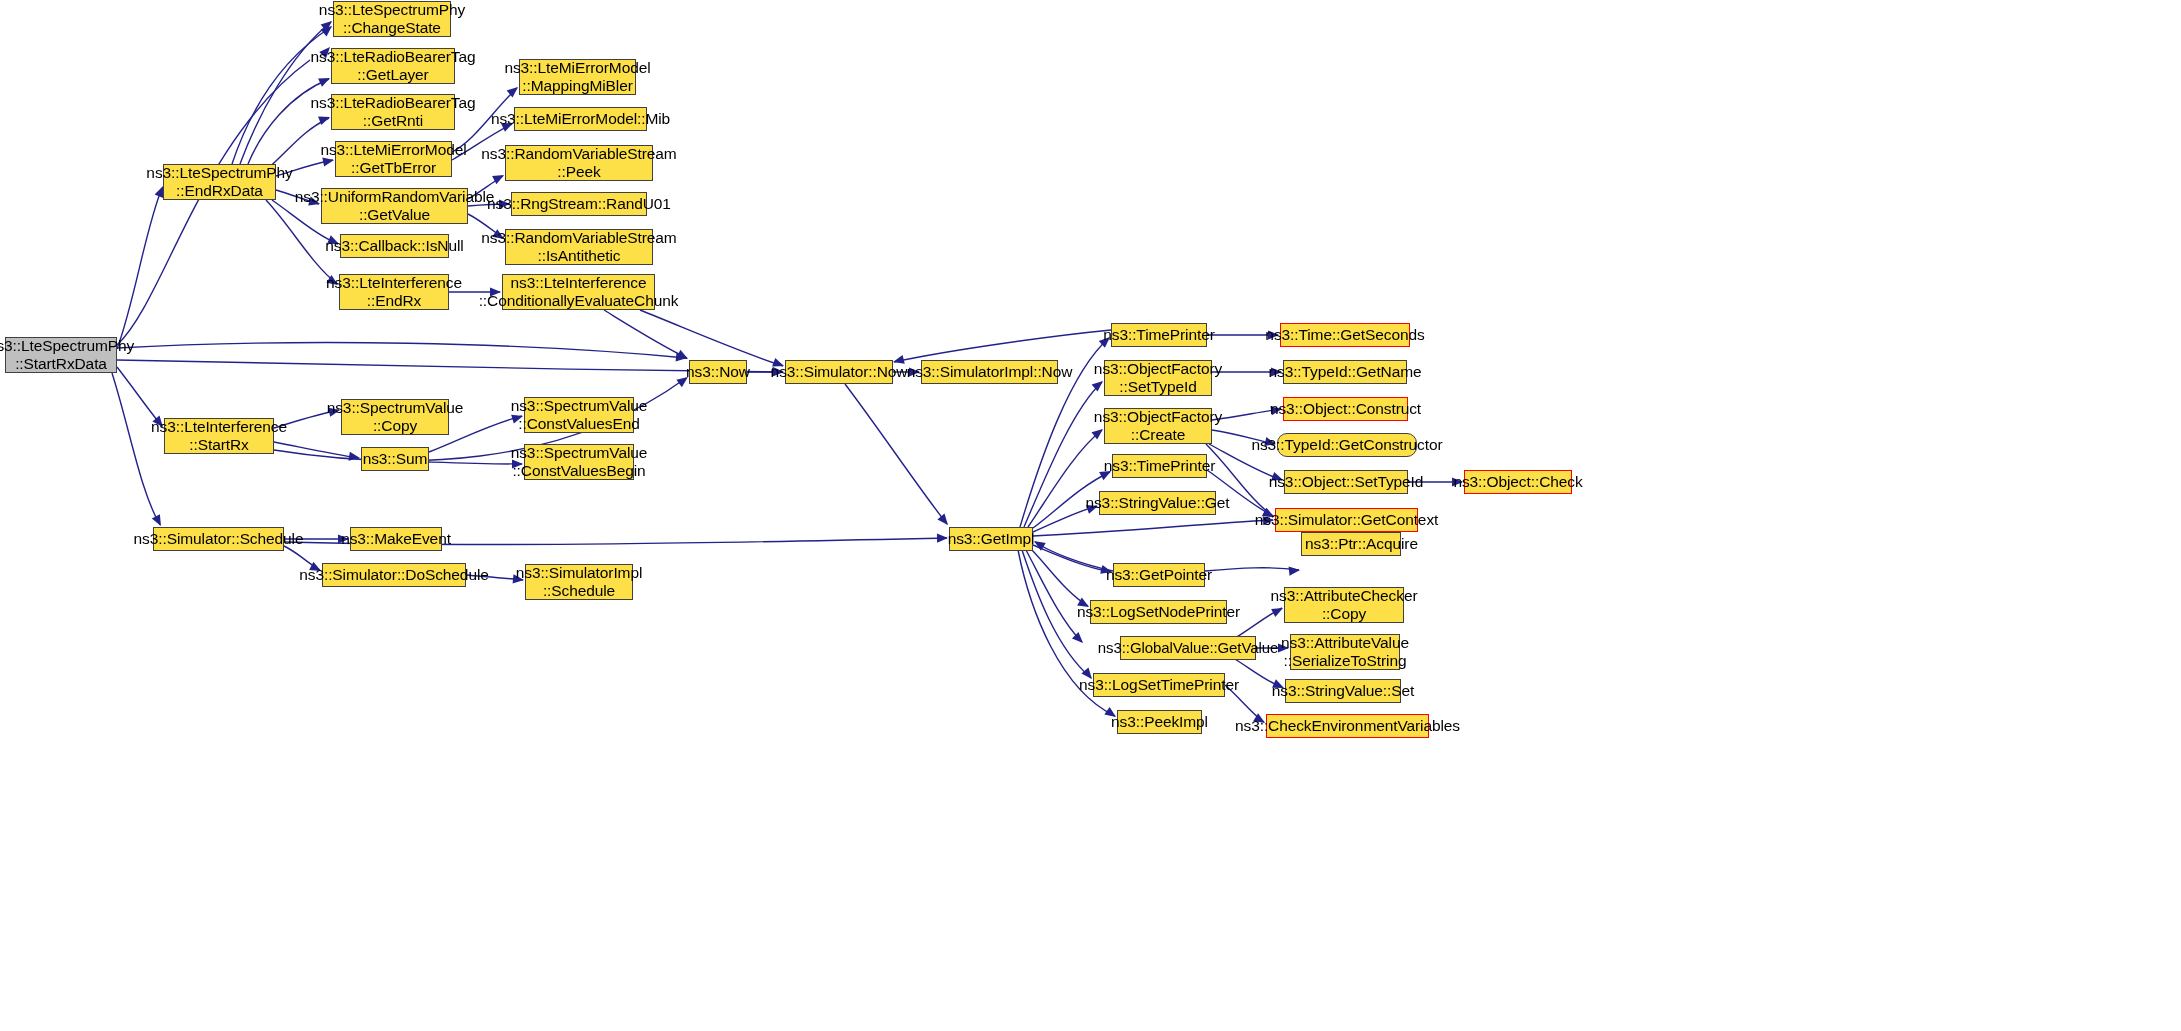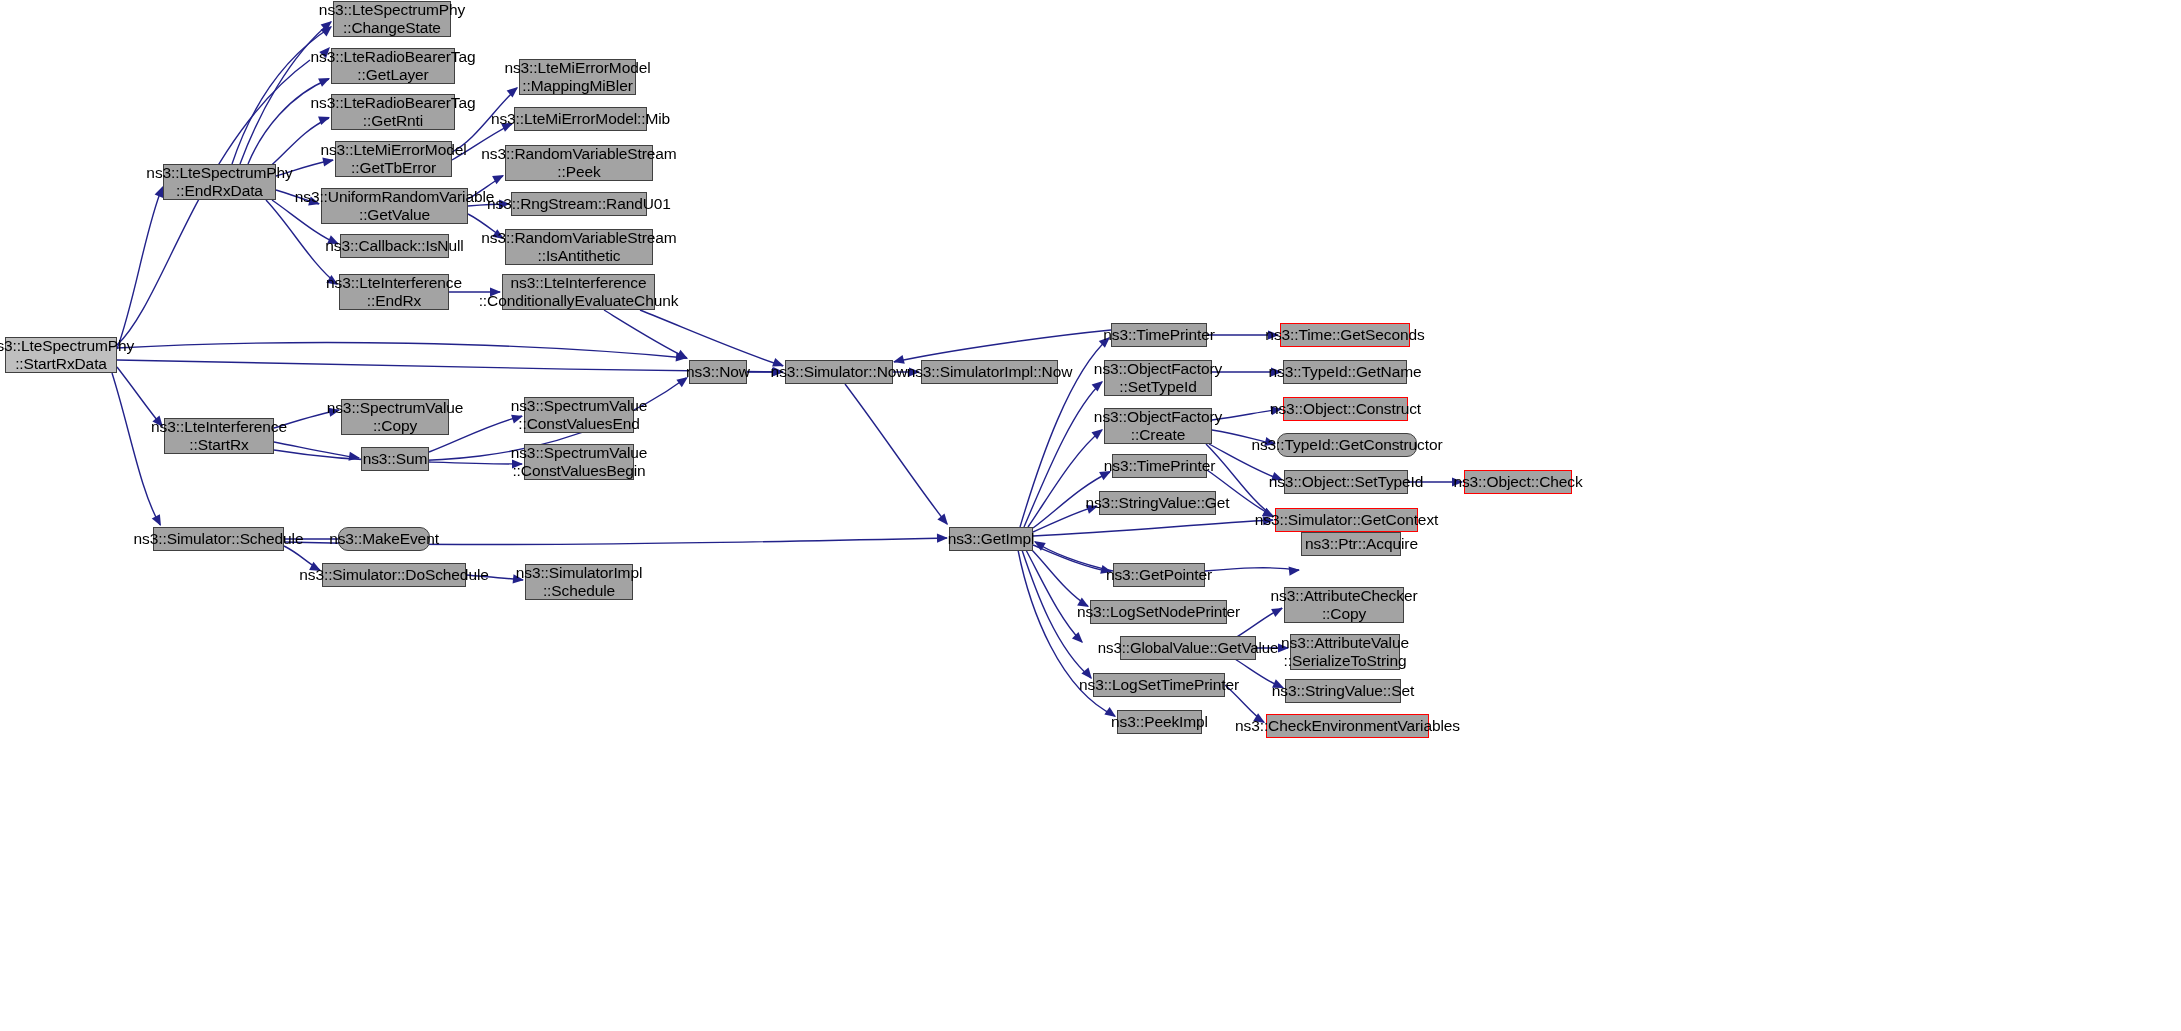--- a/index.html
+++ b/index.html
@@ -26,21 +26,21 @@
     height: 1031px;
     pointer-events: none;
   }
   .gnode {
     position: absolute;
     box-sizing: border-box;
     display: flex;
     align-items: center;
     justify-content: center;
     text-align: center;
-    background: #a3a3a3;
+    background: #fde047;
     border: 1px solid #404040;
     color: #000000;
     font-size: 15.5px;
     line-height: 1.18;
     letter-spacing: -0.1px;
     white-space: pre-line;
     padding: 0 3px;
     z-index: 3;
   }
   .gnode.root {
@@ -210,21 +210,21 @@
     <div class="gnode" style="left: 164px; top: 418px; width: 110px; height: 36px;">ns3::LteInterference
 ::StartRx</div>
     <div class="gnode" style="left: 341px; top: 399px; width: 108px; height: 36px;">ns3::SpectrumValue
 ::Copy</div>
     <div class="gnode" style="left: 361px; top: 447px; width: 68px; height: 24px; font-size: 15.5px;">ns3::Sum</div>
     <div class="gnode" style="left: 524px; top: 397px; width: 110px; height: 36px;">ns3::SpectrumValue
 ::ConstValuesEnd</div>
     <div class="gnode" style="left: 524px; top: 444px; width: 110px; height: 36px;">ns3::SpectrumValue
 ::ConstValuesBegin</div>
     <div class="gnode" style="left: 153px; top: 527px; width: 131px; height: 24px; font-size: 15.5px;">ns3::Simulator::Schedule</div>
-    <div class="gnode" style="left: 338px; top: 527px; width: 92px; height: 24px; font-size: 15.5px; border-radius: 10px;">ns3::MakeEvent</div>
+    <div class="gnode" style="left: 350px; top: 527px; width: 92px; height: 24px; font-size: 15.5px;">ns3::MakeEvent</div>
     <div class="gnode" style="left: 322px; top: 563px; width: 144px; height: 24px; font-size: 15.5px;">ns3::Simulator::DoSchedule</div>
     <div class="gnode" style="left: 525px; top: 564px; width: 108px; height: 36px;">ns3::SimulatorImpl
 ::Schedule</div>
     <div class="gnode" style="left: 949px; top: 527px; width: 84px; height: 24px; font-size: 15.5px;">ns3::GetImpl</div>
     <div class="gnode" style="left: 1111px; top: 323px; width: 96px; height: 24px; font-size: 15.5px;">ns3::TimePrinter</div>
     <div class="gnode" style="left: 1104px; top: 360px; width: 108px; height: 36px;">ns3::ObjectFactory
 ::SetTypeId</div>
     <div class="gnode" style="left: 1104px; top: 408px; width: 108px; height: 36px;">ns3::ObjectFactory
 ::Create</div>
     <div class="gnode" style="left: 1112px; top: 454px; width: 95px; height: 24px; font-size: 15.5px;">ns3::TimePrinter</div>

